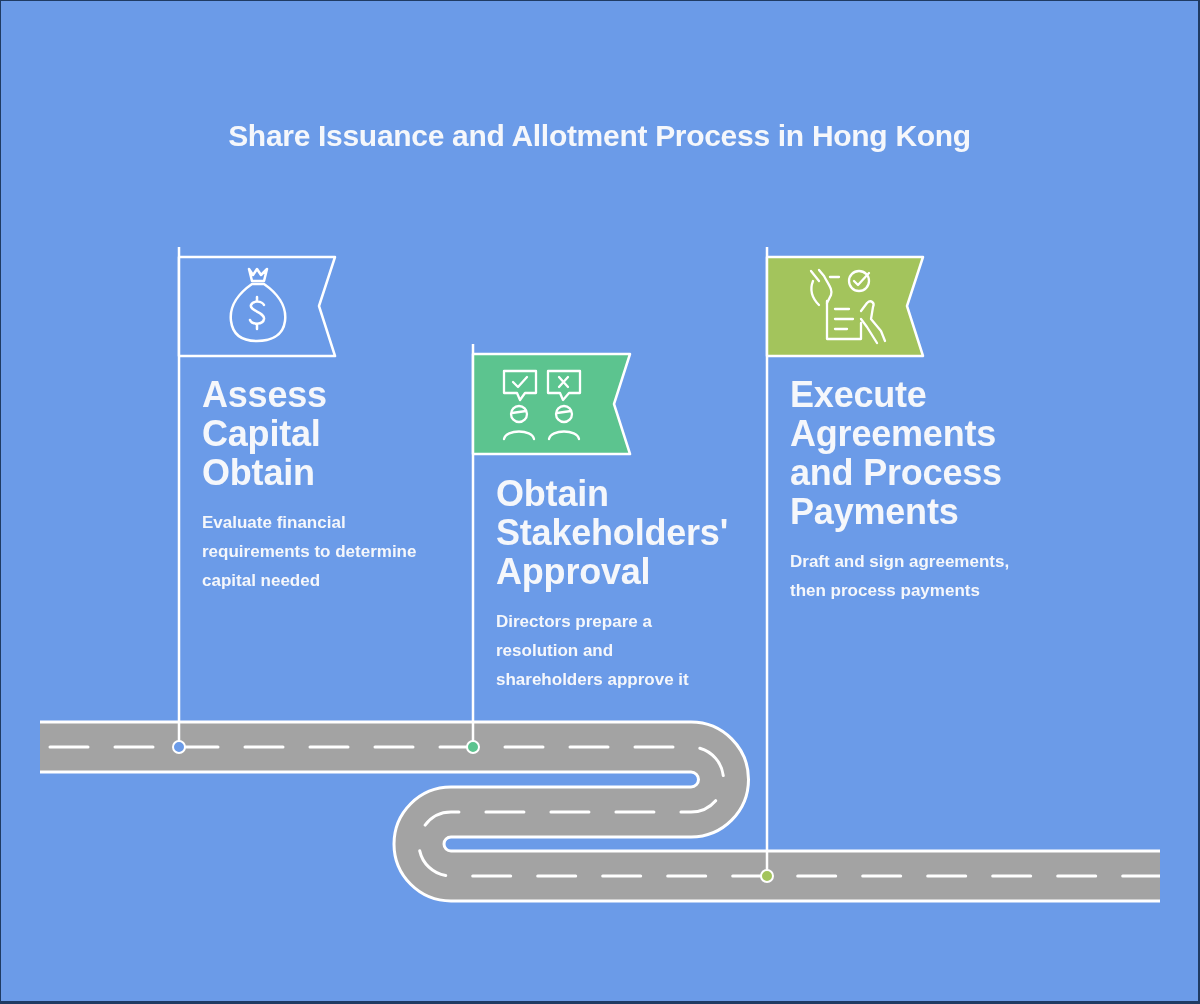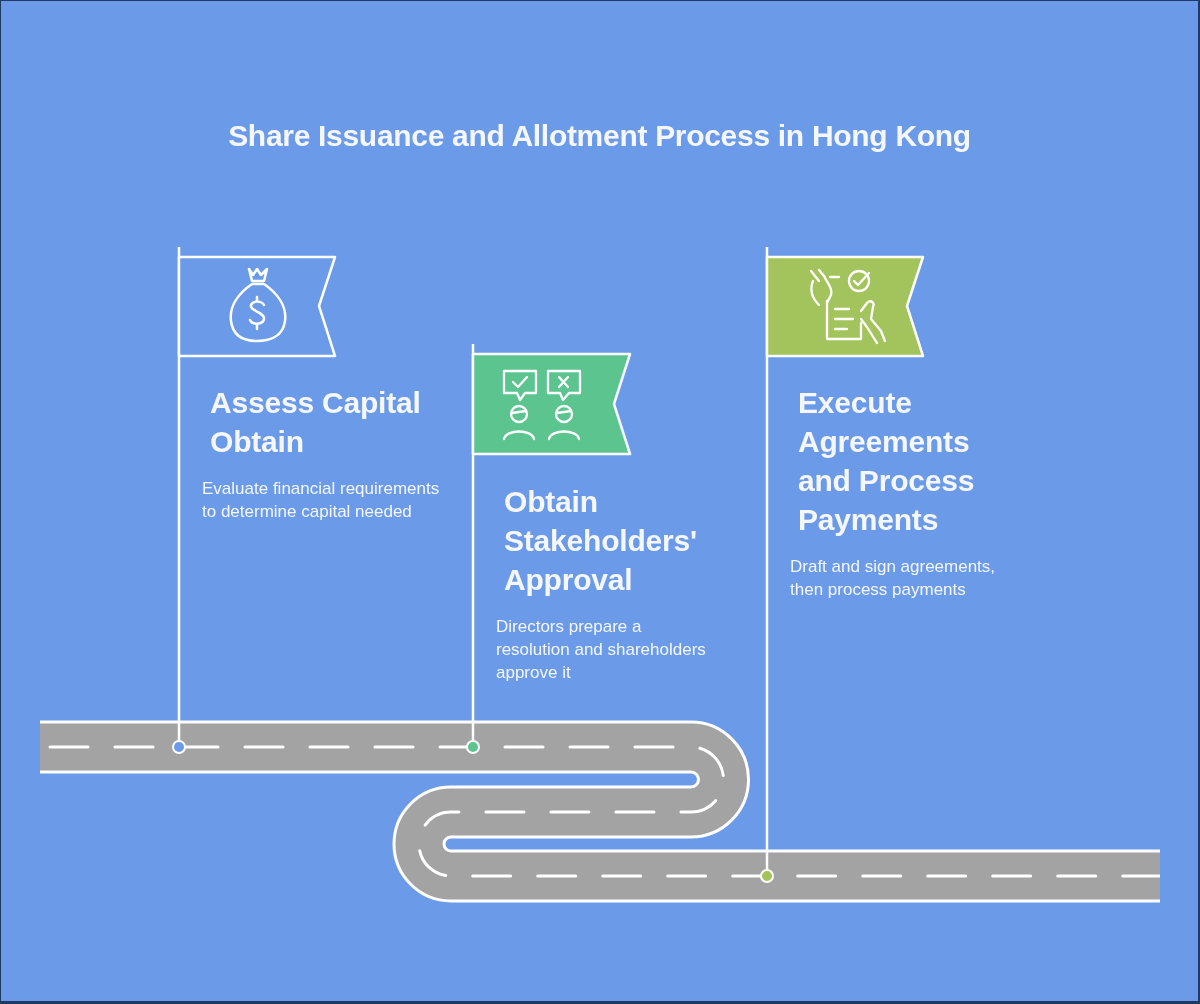--- a/index.html
+++ b/index.html
@@ -16,25 +16,25 @@
       overflow: hidden;
     }
     .title {
       position: absolute; left: 0; top: 118px; width: 100%;
       text-align: center; color: #f5f7fb;
       font-size: 30px; font-weight: bold; letter-spacing: -0.3px;
     }
     svg.road { position: absolute; left: 0; top: 0; }
     .step { position: absolute; color: #f5f7fb; }
     .step h2 {
-      margin: 8px; font-size: 30px; line-height: 39px; font-weight: bold;
+      margin: 0; font-size: 36px; line-height: 39px; font-weight: bold;
       letter-spacing: -0.2px;
     }
     .step p {
-      margin: 16px 0 0 0; font-size: 17px; line-height: 23px; font-weight: normal;
+      margin: 16px 0 0 0; font-size: 17px; line-height: 29px; font-weight: bold;
     }
     .s1 { left: 201px; top: 374px; width: 240px; }
     .s2 { left: 495px; top: 473px; width: 240px; }
     .s3 { left: 789px; top: 374px; width: 260px; }
   </style>
 </head>
 <body>
 
 <div class="canvas">
   <div class="title">Share Issuance and Allotment Process in Hong Kong</div>

